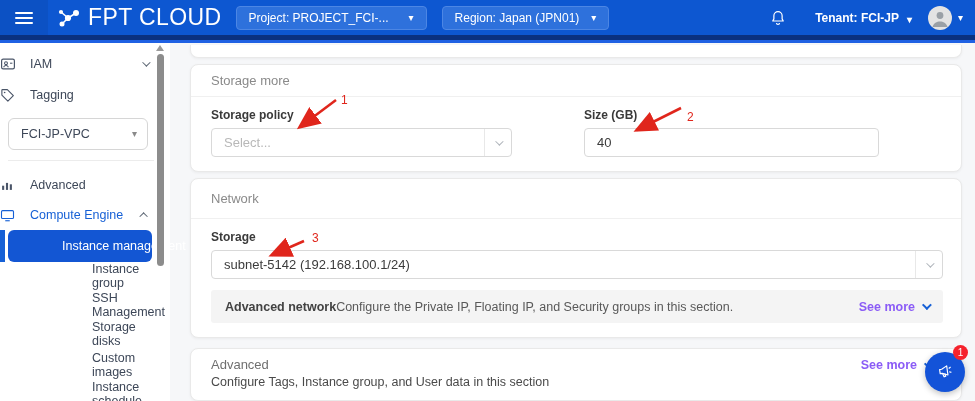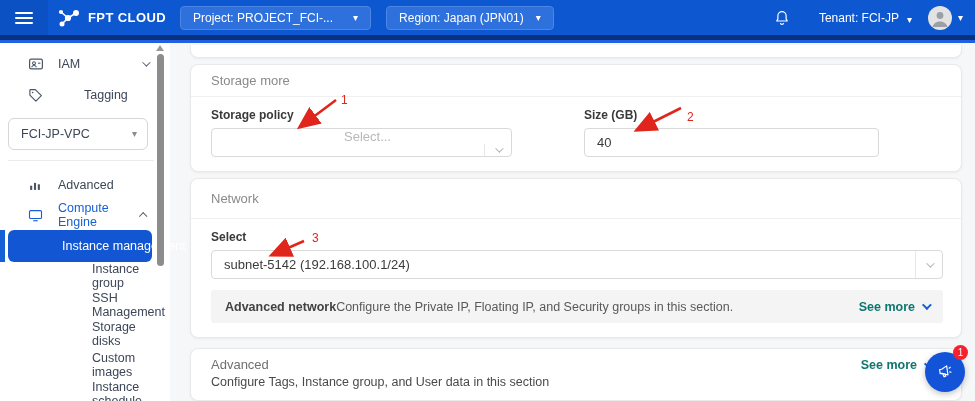--- a/index.html
+++ b/index.html
@@ -8,41 +8,41 @@
 
   
   .header { position:absolute; top:0; left:0; width:975px; height:35px;
             background:#0d57d1; display:flex; align-items:center; z-index:20; }
   .strip-dark  { position:absolute; top:35px; left:0; width:975px; height:5px; background:#0a3180; z-index:20; }
   .strip-light { position:absolute; top:40px; left:0; width:975px; height:3px; background:#1f61e3; z-index:20; }
   .hamburger { width:48px; height:35px; display:flex; flex-direction:column; justify-content:center;
                align-items:center; gap:3px; cursor:pointer; background:#0c51c4; }
   .hamburger i { display:block; width:18px; height:2px; background:#fff; border-radius:1px; }
   .logo { display:flex; align-items:center; margin-left:8px; }
-  .logo-text { color:#fff; font-size:13px; font-weight:700; letter-spacing:.4px; margin-left:6px; }
+  .logo-text { color:#fff; font-size:23px; font-weight:400; letter-spacing:.4px; margin-left:6px; }
   .hdr-btn { height:24px; background:#2e71dc; border:1px solid #4c86e4; border-radius:4px;
              display:flex; align-items:center; padding:0 12px; color:#fff; font-size:12px;
              cursor:pointer; white-space:nowrap; }
   .hdr-btn .caret { margin-left:12px; }
   .caret { color:#fff; font-size:10px; line-height:1; }
   .caret-gray { color:#8a8a8a; font-size:10px; line-height:1; }
   .proj { margin-left:14px;gap:8px; }
   .regn { margin-left:15px; }
   .hdr-spacer { flex:1; }
   .bell { width:18px; height:18px; cursor:pointer; }
-  .tenant { color:#fff; font-size:12px; font-weight:400; margin-left:28px; cursor:pointer;
+  .tenant { color:#fff; font-size:12px; font-weight:700; margin-left:28px; cursor:pointer;
             display:flex; align-items:flex-end; gap:8px; }
   .avatar-wrap { display:flex; align-items:center; margin-left:16px; margin-right:12px; cursor:pointer; gap:6px; }
   .avatar { width:24px; height:24px; border-radius:50%; background:#e3e3e3; display:flex;
             align-items:center; justify-content:center; overflow:hidden; }
 
   
   .sidebar { position:absolute; top:43px; left:0; width:170px; height:358px; background:#fff; z-index:10; }
   .srow { position:absolute; left:0; width:152px; height:30px; display:flex; align-items:center;
-          padding-left:28px; color:#3d4758; font-size:12.5px; cursor:pointer; }
+          color:#3d4758; font-size:12.5px; cursor:pointer; }
   .srow .sicon { width:16px; height:16px; margin-right:14px; flex:0 0 16px; display:flex; align-items:center; }
   .srow .schev { margin-left:auto; margin-right:4px; }
   .sub { padding-left:92px; }
   .chev { display:inline-block; width:6px; height:6px; border-right:1.5px solid #5a6472;
           border-bottom:1.5px solid #5a6472; }
   .chev-down { transform:rotate(45deg) translateY(-2px); }
   .chev-up { transform:rotate(-135deg) translateY(-2px); }
   .vpc-select { position:absolute; left:8px; top:75px; width:140px; height:32px; border:1px solid #d6d6d6;
                 border-radius:6px; background:#fff; display:flex; align-items:center; padding:0 10px 0 12px;
                 font-size:12.5px; color:#3d4758; cursor:pointer; }
@@ -78,21 +78,21 @@
   .fake-select .chev { border-color:#adb2b9; }
   .placeholder { color:#b8b8b8; }
   .sel-value { color:#3b3b3b; }
   .size-input { position:absolute; height:29px; border:1px solid #d9d9d9; border-radius:4px; background:#fff;
                 font-size:13px; color:#3b3b3b; padding-left:12px; font-family:"Liberation Sans",sans-serif;
                 outline:none; }
   .adv-bar { position:absolute; left:20px; top:111px; width:732px; height:33px; background:#f4f4f4;
              border-radius:3px; display:flex; align-items:center; padding:0 14px; font-size:12.5px; }
   .adv-bold { font-weight:700; color:#424242; margin-right:0; white-space:nowrap; }
   .adv-desc { color:#595959; white-space:nowrap; }
-  .see-more { margin-left:auto; color:#0f766e; font-size:12.5px; font-weight:700; cursor:pointer;
+  .see-more { margin-left:auto; color:#8b5cf6; font-size:12.5px; font-weight:700; cursor:pointer;
               display:flex; align-items:center; gap:7px; white-space:nowrap; }
   .see-more .chev { border-color:#1660d6; border-width:2px; width:7px; height:7px; }
   .adv-title { position:absolute; left:20px; top:8px; font-size:13px; color:#6f6f6f; }
   .adv-sub { position:absolute; left:20px; top:26px; font-size:12.5px; color:#4a4a4a;text-align:center; }
   .adv-see-more { position:absolute; right:30px; top:9px; }
 
   
   .arrows { position:absolute; top:0; left:0; width:975px; height:401px; z-index:50; pointer-events:none; }
   .fab { position:absolute; left:925px; top:352px; width:40px; height:40px; border-radius:50%;
          background:#1353d8; z-index:60; display:flex; align-items:center; justify-content:center;
@@ -158,21 +158,21 @@
       <svg width="16" height="16" viewBox="0 0 20 20">
           <rect x="2" y="4" width="16" height="12" rx="2" fill="none" stroke="#4a5568" stroke-width="1.5"></rect>
           <circle cx="7.5" cy="9" r="1.8" fill="none" stroke="#4a5568" stroke-width="1.3"></circle>
           <path d="M4.5 14c.6-1.6 1.8-2.2 3-2.2s2.4.6 3 2.2" fill="none" stroke="#4a5568" stroke-width="1.3"></path>
           <line x1="12.5" y1="9" x2="15.5" y2="9" stroke="#4a5568" stroke-width="1.3"></line>
         </svg>
     </span>
     <span>IAM</span>
     <span class="schev chev chev-down"></span>
   </div>
-  <div class="srow" style="top:37px;gap:26px;">
+  <div class="srow" style="top:37px;">
     <span class="sicon">
       <svg width="15" height="15" viewBox="0 0 20 20">
           <path d="M2.5 9.5V3a.8.8 0 0 1 .8-.8h6.5l8 8-7.3 7.3z" fill="none" stroke="#4a5568" stroke-width="1.5" stroke-linejoin="round"></path>
           <circle cx="6.2" cy="6" r="1.1" fill="#4a5568"></circle>
         </svg>
     </span>
     <span>Tagging</span>
   </div>
 
   <div class="vpc-select">
@@ -224,33 +224,33 @@
 
   <div class="scroll-arrow"></div>
   <div class="scroll-thumb"></div>
 </div>
 
 <div class="card partial-card"></div>
 
 <div class="card storage-card">
   <div class="card-title">Storage more</div>
   <div class="field-label" style="left:20px; top:43px;">Storage policy</div>
-  <div class="fake-select" style="left:20px; top:63px; width:301px;flex-direction:column;">
+  <div class="fake-select" style="left:20px; top:63px; width:301px;">
     <span class="placeholder">Select...</span>
     <span class="sel-right">
         <span class="chev chev-down"></span>
       </span>
   </div>
   <div class="field-label" style="left:393px; top:43px;">Size (GB)</div>
   <input class="size-input" style="left: 393px; top: 63px; width: 295px;" value="40">
 </div>
 
 <div class="card network-card">
   <div class="card-title">Network</div>
-  <div class="field-label" style="left:20px; top:51px;">Select</div>
+  <div class="field-label" style="left:20px; top:51px;">Storage</div>
   <div class="fake-select" style="left:20px; top:71px; width:732px;">
     <span class="sel-value">subnet-5142 (192.168.100.1/24)</span>
     <span class="sel-right">
         <span class="chev chev-down"></span>
       </span>
   </div>
   <div class="adv-bar">
     <span class="adv-bold">Advanced network</span>
     <span class="adv-desc">Configure the Private IP, Floating IP, and Security groups in this section.</span>
     <span class="see-more">

